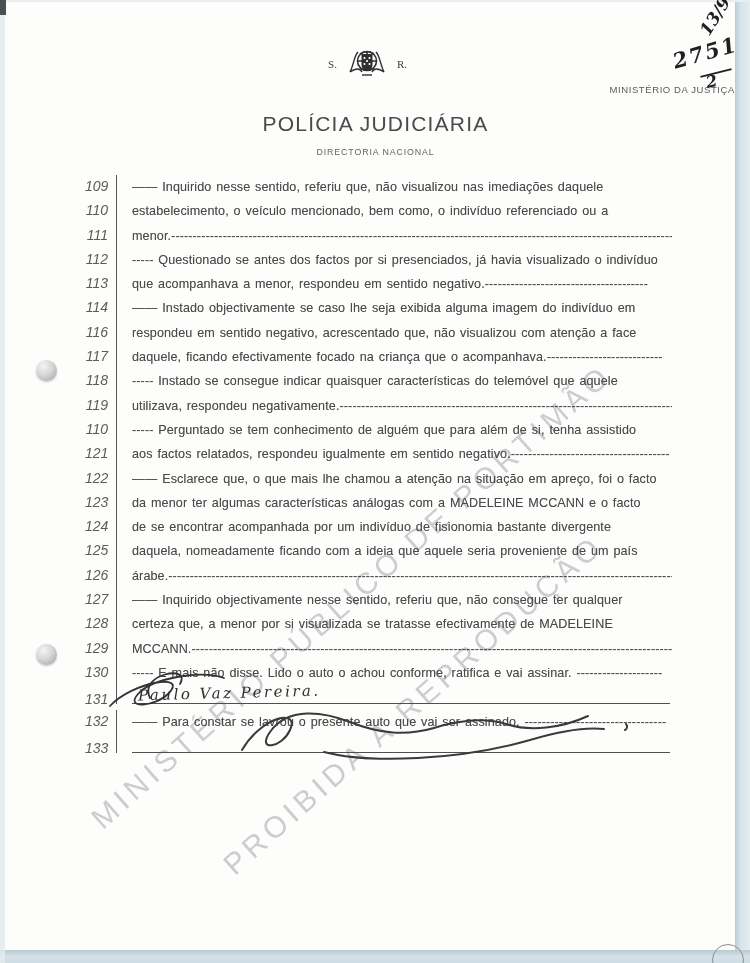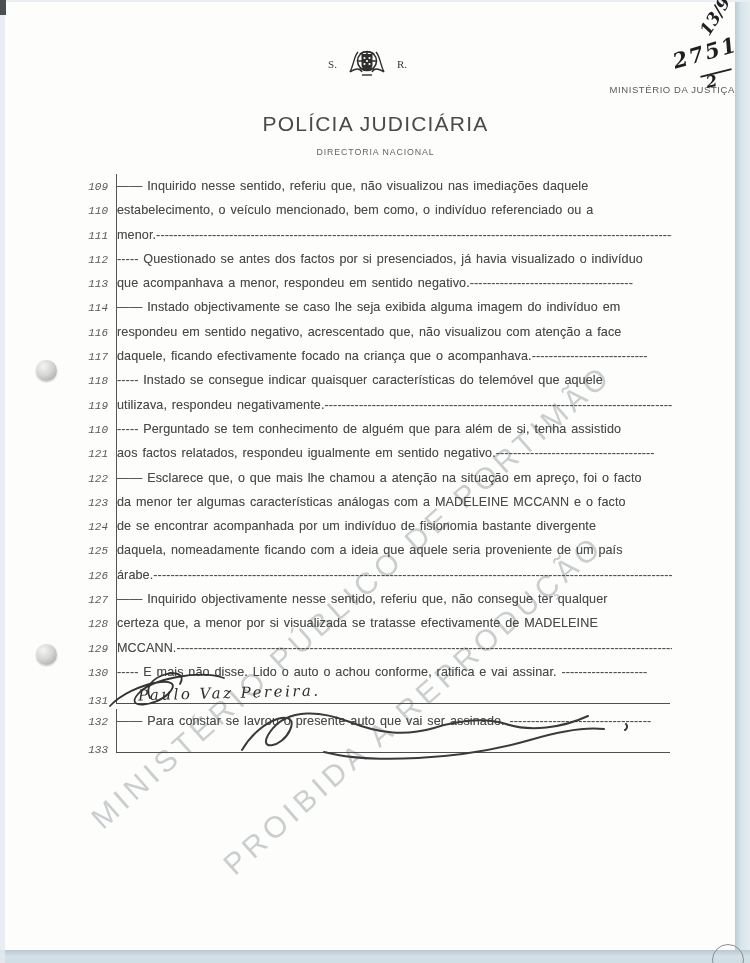--- a/index.html
+++ b/index.html
@@ -40,22 +40,22 @@
   .corner-den{position:absolute;left:706px;top:72px;font-size:16px;transform:rotate(-12deg);}
   
   .wm{position:absolute;font-size:30px;letter-spacing:5px;color:rgba(118,128,134,.38);
     white-space:nowrap;transform-origin:0 50%;transform:rotate(-41.5deg);font-weight:400;}
   .wm1{left:96px;top:806px;}
   .wm2{left:228px;top:852px;}
   
   .body-block{position:absolute;left:85px;top:174px;width:587px;}
   .row{display:flex;height:24.3px;align-items:baseline;}
   .lnum{width:23px;flex:0 0 23px;text-align:right;padding-right:8px;
-    font-family:Liberation Mono, monospace;font-style:italic;font-size:11px;color:#5b5b5b;line-height:24.3px;}
-  .ltext{flex:1;border-left:1.6px solid #565656;padding-left:0;overflow:hidden;
+    font-family:Liberation Sans, sans-serif;font-style:italic;font-size:14px;color:#5b5b5b;line-height:24.3px;}
+  .ltext{flex:1;border-left:1.6px solid #565656;padding-left:15px;overflow:hidden;
     white-space:nowrap;font-size:12.6px;color:#4a4a4a;line-height:24.3px;letter-spacing:.1px;
     word-spacing:1.2px;text-shadow:0 0 .5px rgba(90,90,90,.45);}
   .sigline{border-bottom:1.5px solid #4f4f4f;height:19px;margin-right:2px;}
   
   .sig-name{position:absolute;left:138px;top:684px;font-family:"DejaVu Serif",serif;font-style:italic;
     font-size:15px;letter-spacing:2.5px;color:#2e2e2e;transform:rotate(-1.5deg);white-space:nowrap;}
   .sig-svg{position:absolute;pointer-events:none;}
   .sig1-svg{left:104px;top:668px;}
   .sig2-svg{left:228px;top:698px;}
 </style>

